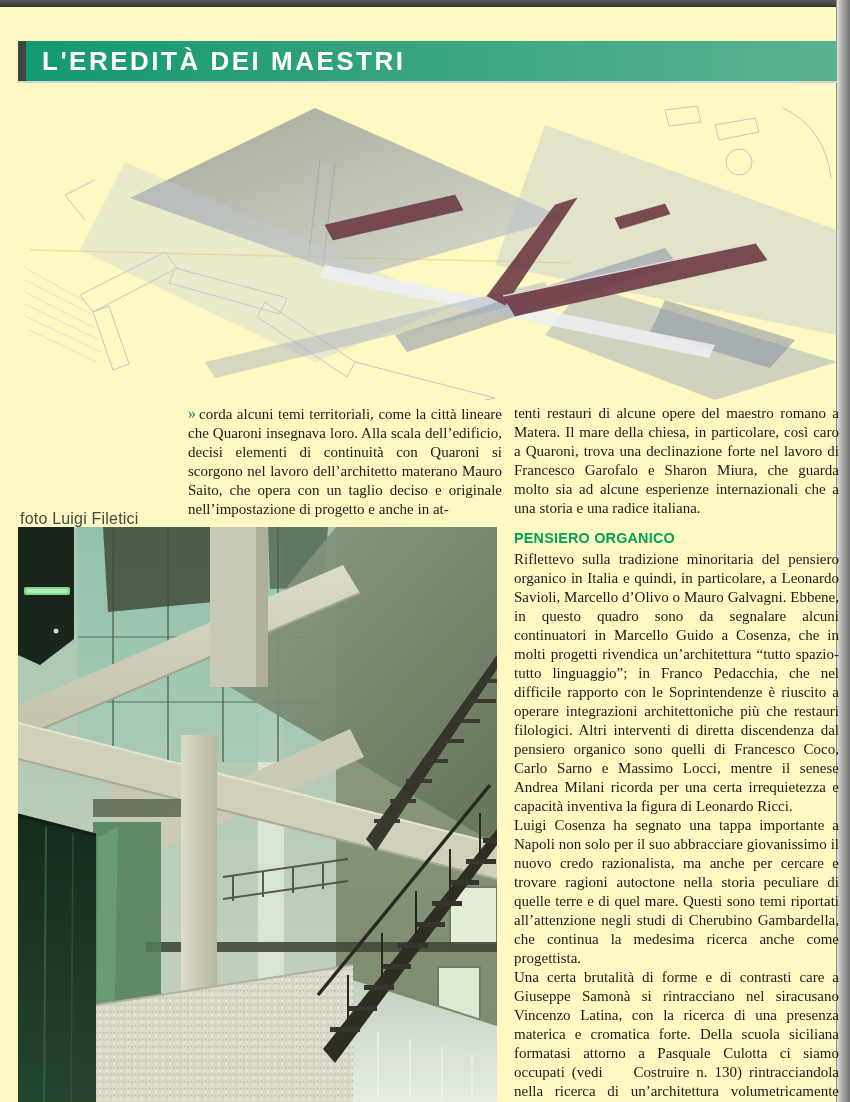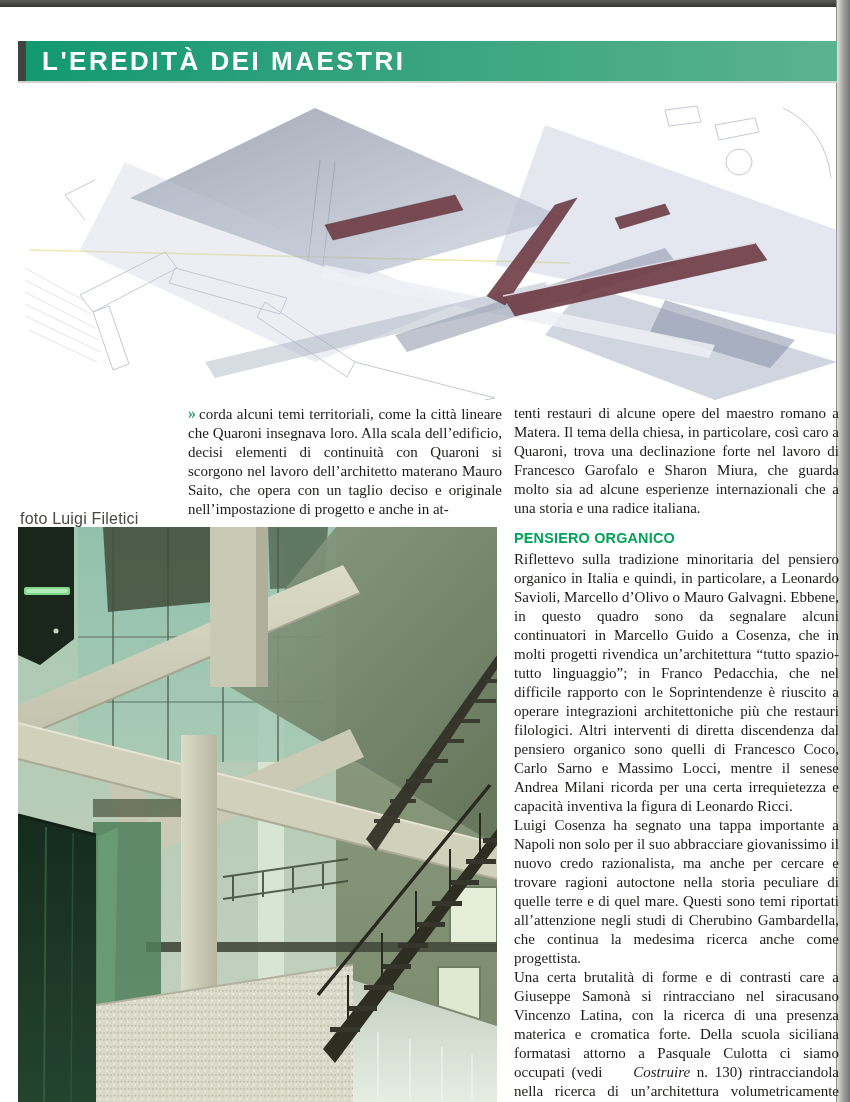--- a/index.html
+++ b/index.html
@@ -2,21 +2,21 @@
 <html style="--banner-a: #129970; --banner-b: #35a37e; --banner-c: #5bb291; --heading-green: #00a357; --marker-green: #2f9e68;"><head>
 <meta charset="utf-8">
 <style>
   :root{
     --banner-a:#129970; --banner-b:#35a37e; --banner-c:#5bb291;
     --heading-green:#00a357; --marker-green:#2f9e68;
   }
   html,body{margin:0;padding:0;background:#dcdcda;}
   #page{
     position:relative;width:850px;height:1102px;margin:0 auto;
-    background:#ffffff;overflow:hidden;
+    background:#fef9c3;overflow:hidden;
     font-family:"Liberation Serif",serif;color:#1c1b19;
   }
   
   .scan-top{position:absolute;left:0;top:0;width:850px;height:7px;
     background:linear-gradient(to bottom,#5a5a58,#343432);}
   .scan-right{position:absolute;right:0;top:0;width:13px;height:1102px;
     background:linear-gradient(to right,#e3e1dd,#a6a6a4 45%,#737375);
     border-left:1px solid #8d8d8b;}
   
   .banner{
@@ -41,21 +41,21 @@
   .col{position:absolute;font-size:15px;line-height:19px;text-align:justify;}
   .col p{margin:0;}
   .col-left{left:188px;top:404px;width:314px;}
   .col-right{left:514px;top:404px;width:325px;}
   .marker{color:var(--marker-green);font-weight:bold;font-size:16px;padding-right:3px;}
   .sec-heading{
     font-family:"Liberation Sans",sans-serif;font-weight:800;font-size:15px;
     color:var(--heading-green);margin:10px 0 3px 0;letter-spacing:.2px;
     transform:scaleX(.96);transform-origin:left;
   }
-  .it{font-style:italic;margin-left:24px;}
+  .it{margin-left:24px;}
 </style>
 </head>
 <body>
 
 <div id="page">
 
   <div class="scan-top"></div>
   <div class="scan-right"></div>
 
   <div class="banner">
@@ -116,21 +116,21 @@
     <line x1="478" y1="196" x2="730" y2="143" stroke="#e9e7ef" stroke-width="1.5" opacity="0.9"></line>
   </svg>
 
   <div class="col col-left">
     <p><span class="marker">»</span><span>corda alcuni temi territoriali, come la città lineare che Quaroni insegnava loro. Alla scala dell’edificio, decisi elementi di continuità con Quaroni si scorgono nel lavoro dell’architetto materano Mauro Saito, che opera con un taglio deciso e originale nell’impostazione di progetto e anche in at-</span></p>
   </div>
 
   <div class="photo-credit">foto Luigi Filetici</div>
 
   <div class="col col-right">
-    <p>tenti restauri di alcune opere del maestro romano a Matera. Il tema della chiesa, in particolare, così caro a Quaroni, trova una declinazione forte nel lavoro di Francesco Garofalo e Sharon Miura, che guarda molto sia ad alcune esperienze internazionali che a una storia e una radice italiana.</p>
+    <p>tenti restauri di alcune opere del maestro romano a Matera. Il mare della chiesa, in particolare, così caro a Quaroni, trova una declinazione forte nel lavoro di Francesco Garofalo e Sharon Miura, che guarda molto sia ad alcune esperienze internazionali che a una storia e una radice italiana.</p>
     <div class="sec-heading">PENSIERO ORGANICO</div>
     <p>Riflettevo sulla tradizione minoritaria del pensiero organico in Italia e quindi, in particolare, a Leonardo Savioli, Marcello d’Olivo o Mauro Galvagni. Ebbene, in questo quadro sono da segnalare alcuni continuatori in Marcello Guido a Cosenza, che in molti progetti rivendica un’architettura “tutto spazio-tutto linguaggio”; in Franco Pedacchia, che nel difficile rapporto con le Soprintendenze è riuscito a operare integrazioni architettoniche più che restauri filologici. Altri interventi di diretta discendenza dal pensiero organico sono quelli di Francesco Coco, Carlo Sarno e Massimo Locci, mentre il senese Andrea Milani ricorda per una certa irrequietezza e capacità inventiva la figura di Leonardo Ricci.</p>
     <p>Luigi Cosenza ha segnato una tappa importante a Napoli non solo per il suo abbracciare giovanissimo il nuovo credo razionalista, ma anche per cercare e trovare ragioni autoctone nella storia peculiare di quelle terre e di quel mare. Questi sono temi riportati all’attenzione negli studi di Cherubino Gambardella, che continua la medesima ricerca anche come progettista.</p>
     <p><span>Una certa brutalità di forme e di contrasti care a Giuseppe Samonà si rintracciano nel siracusano Vincenzo Latina, con la ricerca di una presenza materica e cromatica forte. Della scuola siciliana formatasi attorno a Pasquale Culotta ci siamo occupati (vedi </span><span class="it">Costruire</span><span> n. 130) rintracciandola nella ricerca di un’architettura volumetricamente asciutta, che intesse un dialogo con il paesaggio aspro della terra. Ai progettisti allora ricordati (Melluso, Itaca, Panzarella, Collovà, Aprile) vanno</span></p>
   </div>
 
   <svg class="photo" viewBox="0 0 479 575">
     <defs>
       <linearGradient id="bgG" x1="0" y1="0" x2="0" y2="1">
         <stop offset="0" stop-color="#a7c9b6"></stop>

